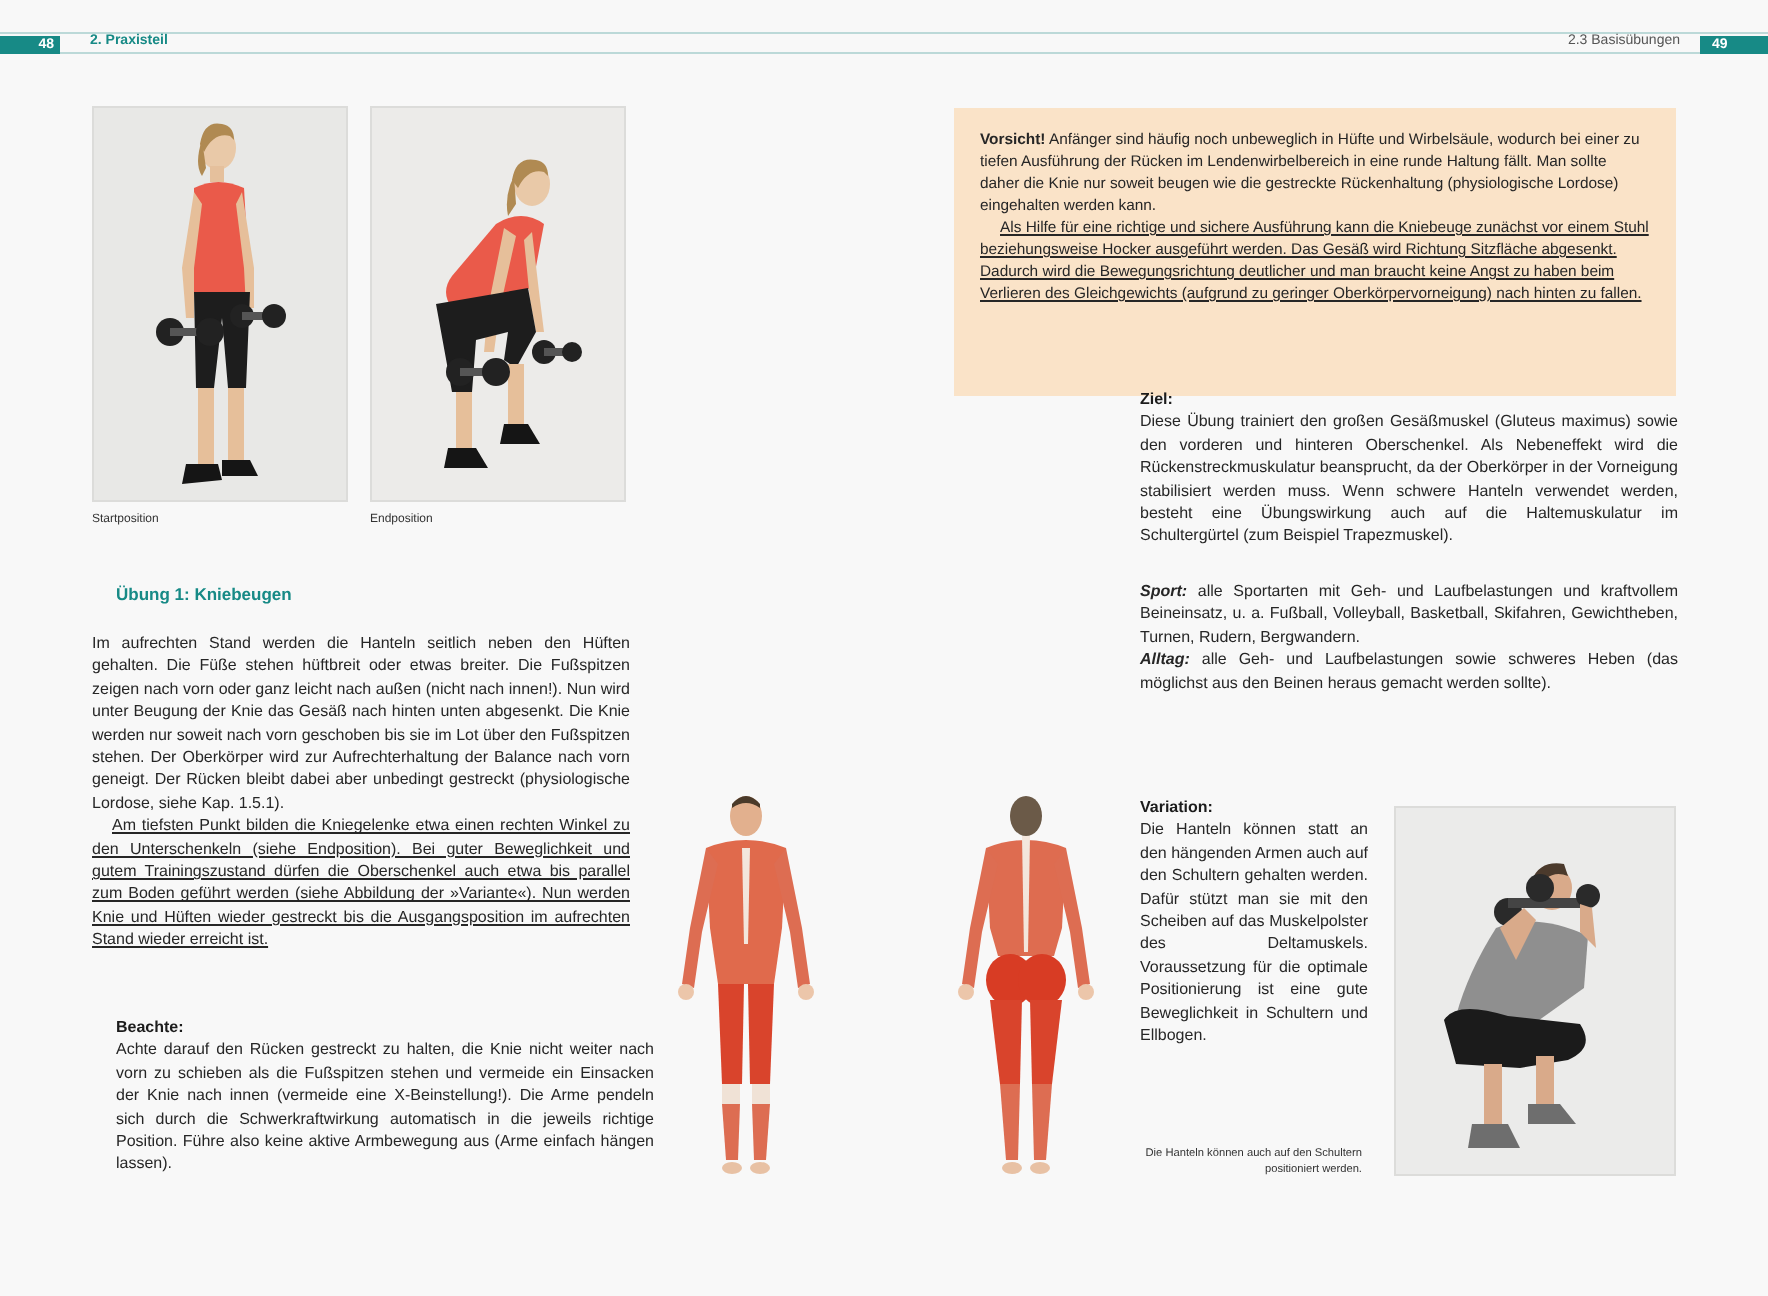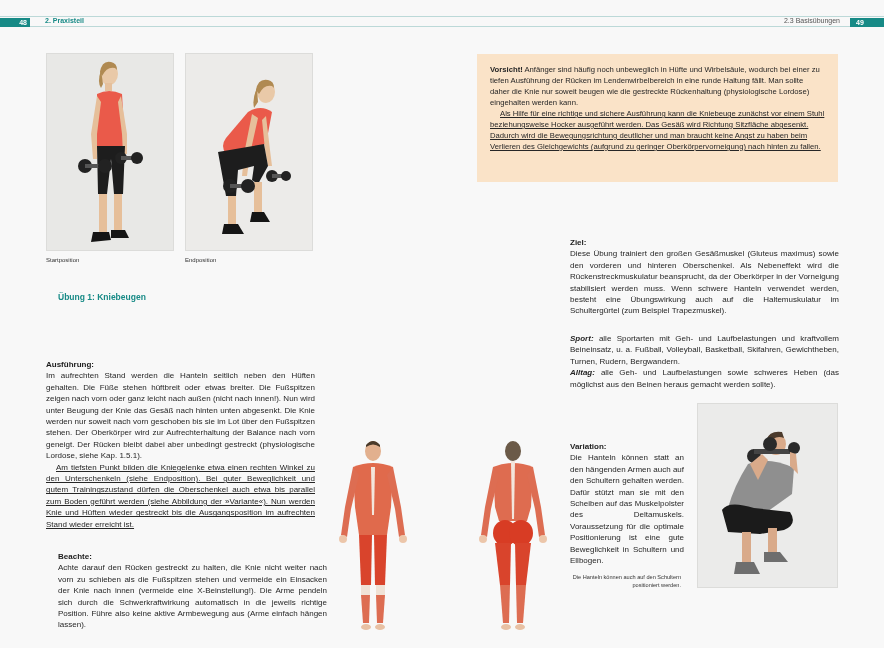--- a/index.html
+++ b/index.html
@@ -40,24 +40,24 @@
     .body-text {
       font-size: 8px; line-height: 11.4px; text-align: justify; hyphens: auto;
       color: #262626;
     }
     .body-text p { margin: 0; }
     .body-text p.indent { text-indent: 10px; text-decoration: underline; }
     .sec-head { font-weight: bold; font-size: 8px; line-height: 11.4px; color: #1c1c1c; }
     .exercise-title {
       position: absolute; left: 46px; top: 292px; font-size: 8.5px; font-weight: bold; color: #178a86; padding-left: 12px;
     }
-    .block { position: absolute; margin-top: 43px; }
+    .block { position: absolute; }
 
     .warning-box {
-      position: absolute; left: 477px; top: 54px; width: 361px; height: 128px;
+      position: absolute; left: 477px; top: 54px; width: 361px; height: 144px;
       background: #fae3c8; padding: 10px 13px 8px 13px;
     }
     .warning-box .body-text { text-align: left; font-size: 7.7px; line-height: 11px; }
     .bold { font-weight: bold; }
     .bi { font-weight: bold; font-style: italic; }
 
     .var-caption {
       position: absolute; left: 568px; top: 573px; width: 113px; font-size: 5.6px;
       line-height: 8px; text-align: right; color: #333;
     }
@@ -133,21 +133,20 @@
       <circle cx="86" cy="122" r="6" fill="#222"></circle>
         <rect x="86" y="120" width="14" height="4" fill="#555"></rect>
         <circle cx="100" cy="122" r="5" fill="#222"></circle>
     </svg>
   </div>
   <div class="caption" style="left:185px; top:257px;">Endposition</div>
 
   <div class="exercise-title">Übung 1: Kniebeugen</div>
 
   <div class="block body-text" style="left:46px; top:316px; width:269px;">
-    <div class="sec-head">Ausführung:</div>
     <p>Im aufrechten Stand werden die Hanteln seitlich neben den Hüften gehalten. Die Füße stehen hüftbreit oder etwas breiter. Die Fußspitzen zeigen nach vorn oder ganz leicht nach außen (nicht nach innen!). Nun wird unter Beugung der Knie das Gesäß nach hinten unten abgesenkt. Die Knie werden nur soweit nach vorn geschoben bis sie im Lot über den Fußspitzen stehen. Der Oberkörper wird zur Aufrechterhaltung der Balance nach vorn geneigt. Der Rücken bleibt dabei aber unbedingt gestreckt (physiologische Lordose, siehe Kap. 1.5.1).</p>
     <p class="indent">Am tiefsten Punkt bilden die Kniegelenke etwa einen rechten Winkel zu den Unterschenkeln (siehe Endposition). Bei guter Beweglichkeit und gutem Trainingszustand dürfen die Oberschenkel auch etwa bis parallel zum Boden geführt werden (siehe Abbildung der »Variante«). Nun werden Knie und Hüften wieder gestreckt bis die Ausgangsposition im aufrechten Stand wieder erreicht ist.</p>
   </div>
 
   <div class="block body-text" style="left:58px; top:508px; width:269px;">
     <div class="sec-head">Beachte:</div>
     <p>Achte darauf den Rücken gestreckt zu halten, die Knie nicht weiter nach vorn zu schieben als die Fußspitzen stehen und vermeide ein Einsacken der Knie nach innen (vermeide eine X-Beinstellung!). Die Arme pendeln sich durch die Schwerkraftwirkung automatisch in die jeweils richtige Position. Führe also keine aktive Armbewegung aus (Arme einfach hängen lassen).</p>
   </div>
 
   <div class="block" style="left:333px; top:392px; width:225px; height:198px;">

